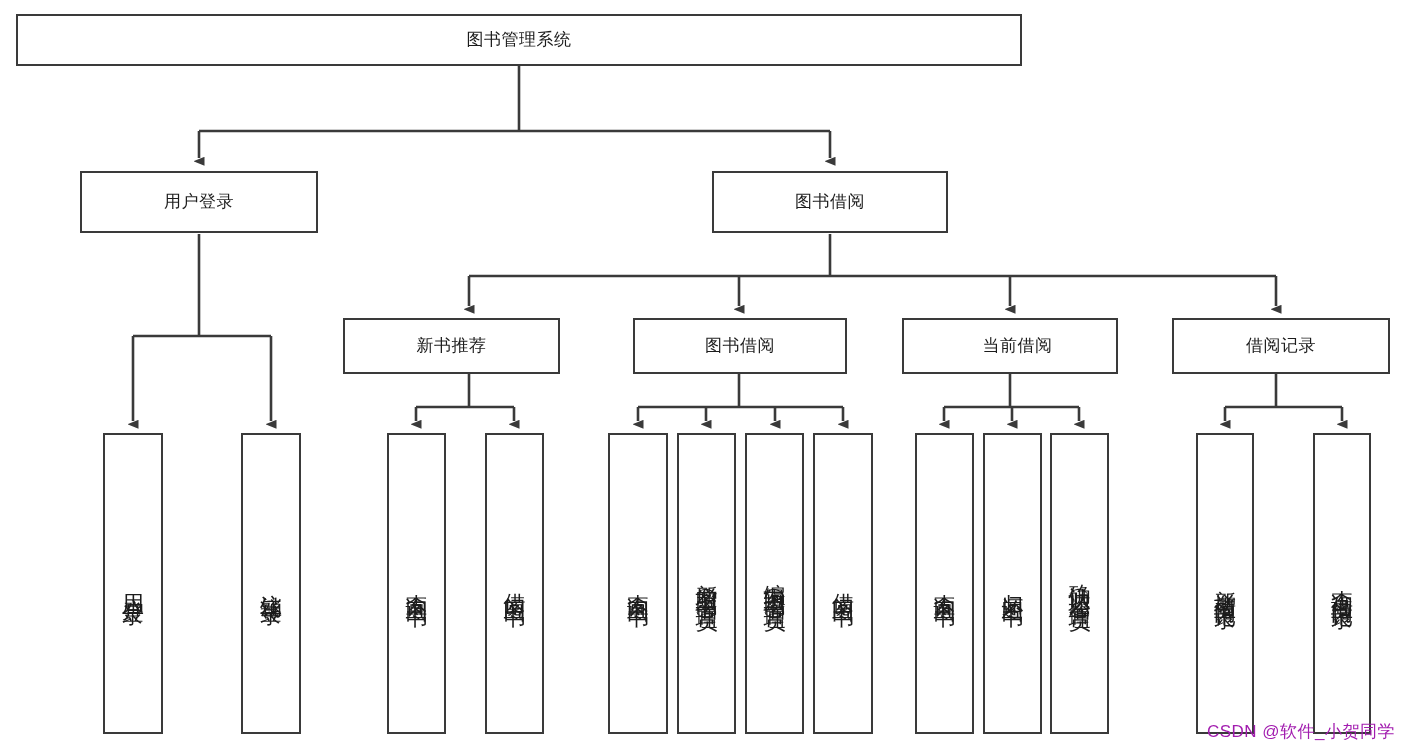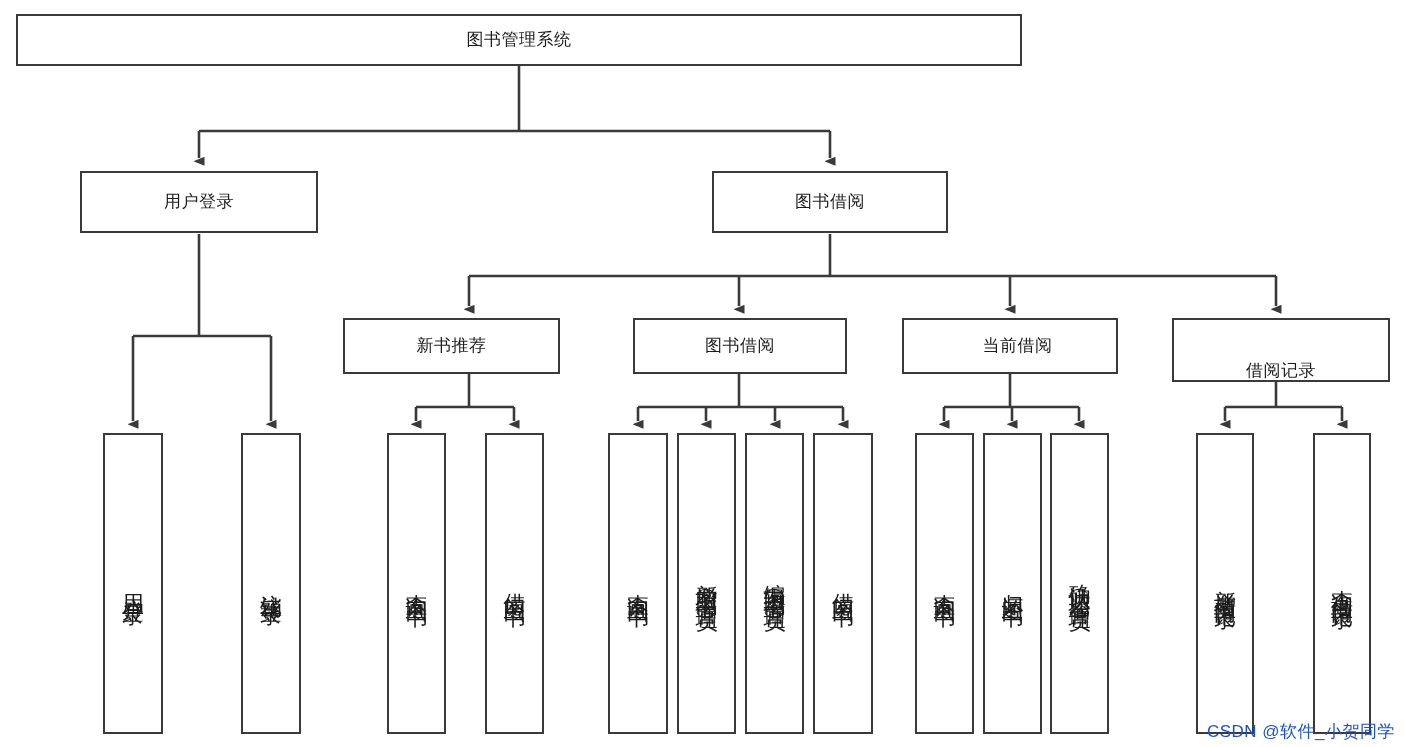--- a/index.html
+++ b/index.html
@@ -58,21 +58,21 @@
     text-orientation: upright;
     font-size: 22px;
     letter-spacing: 4px;
     line-height: 1;
   }
   #watermark {
     position: absolute;
     right: 10px;
     bottom: 4px;
     font-size: 17px;
-    color: #1d4ed8;
+    color: #a21caf;
     letter-spacing: 0.5px;
     z-index: 5;
     white-space: nowrap;
     text-align: center;
   }
 </style>
 </head>
 <body>
 
 <div id="canvas">
@@ -143,21 +143,21 @@
 
   <div class="node horiz" style="left:343px; top:318px; width:217px; height:56px;">
     <span class="label">新书推荐</span>
   </div>
   <div class="node horiz" style="left:633px; top:318px; width:214px; height:56px;">
     <span class="label">图书借阅</span>
   </div>
   <div class="node horiz" style="left:902px; top:318px; width:216px; height:56px;padding-left:15px;">
     <span class="label">当前借阅</span>
   </div>
-  <div class="node horiz" style="left:1172px; top:318px; width:218px; height:64px;align-items:flex-end;">
+  <div class="node horiz" style="left:1172px; top:318px; width:218px; height:56px;">
     <span class="label">借阅记录</span>
   </div>
 
   <div class="node vert" style="left:103px; top:433px; width:60px; height:301px;">
     <span class="label">用户登录</span>
   </div>
   <div class="node vert" style="left:241px; top:433px; width:60px; height:301px;">
     <span class="label">注销登录</span>
   </div>
 

